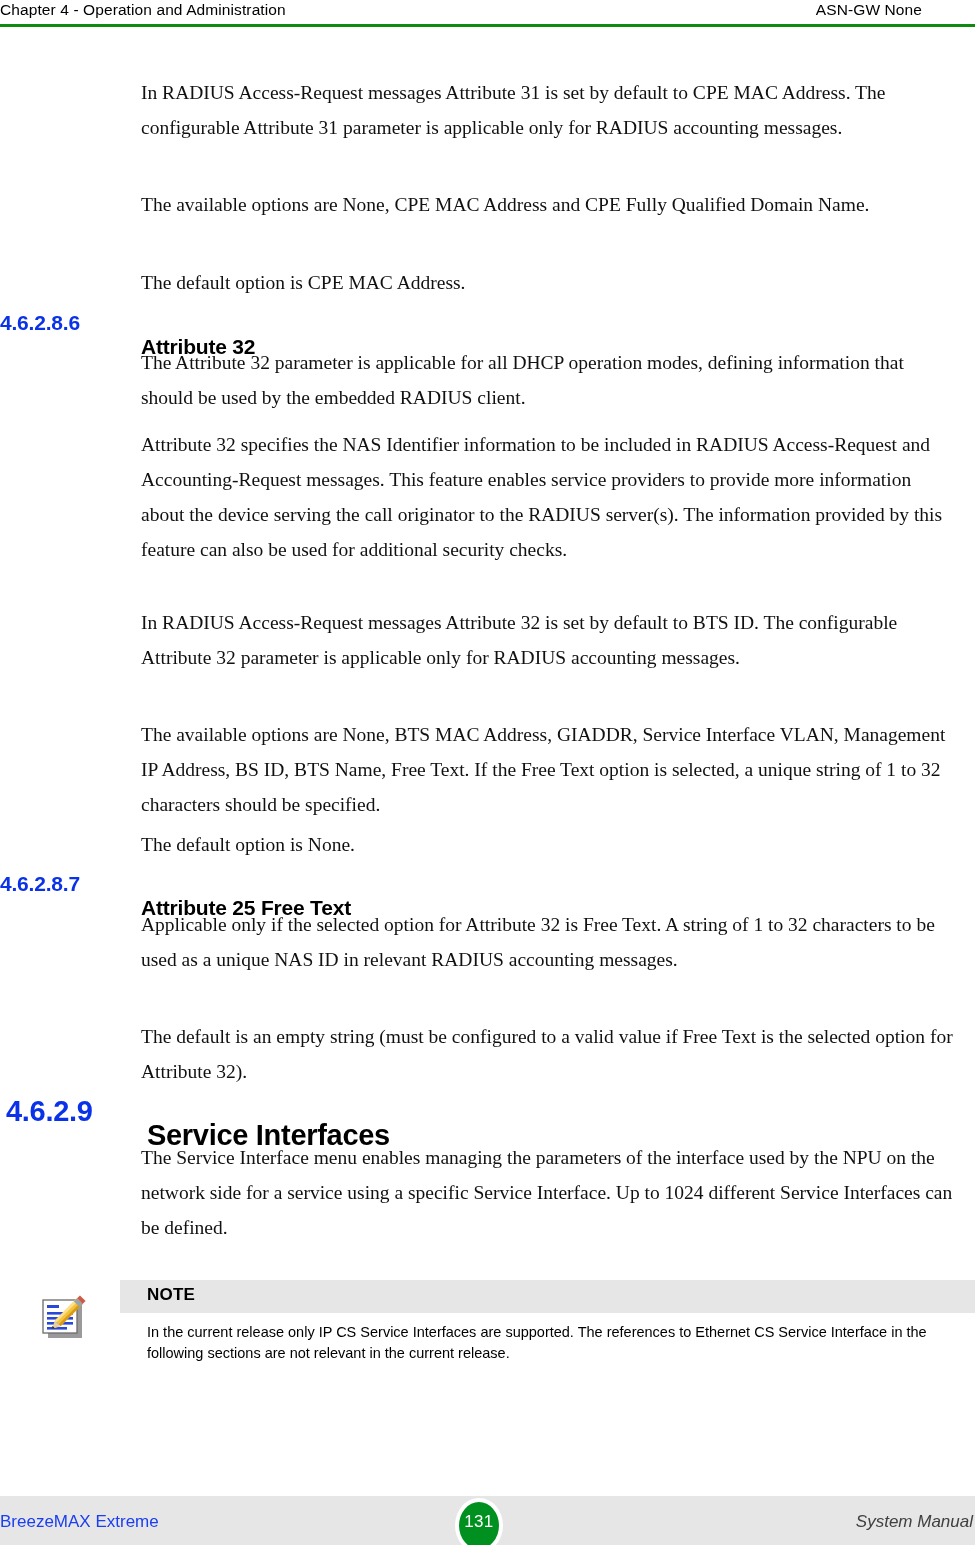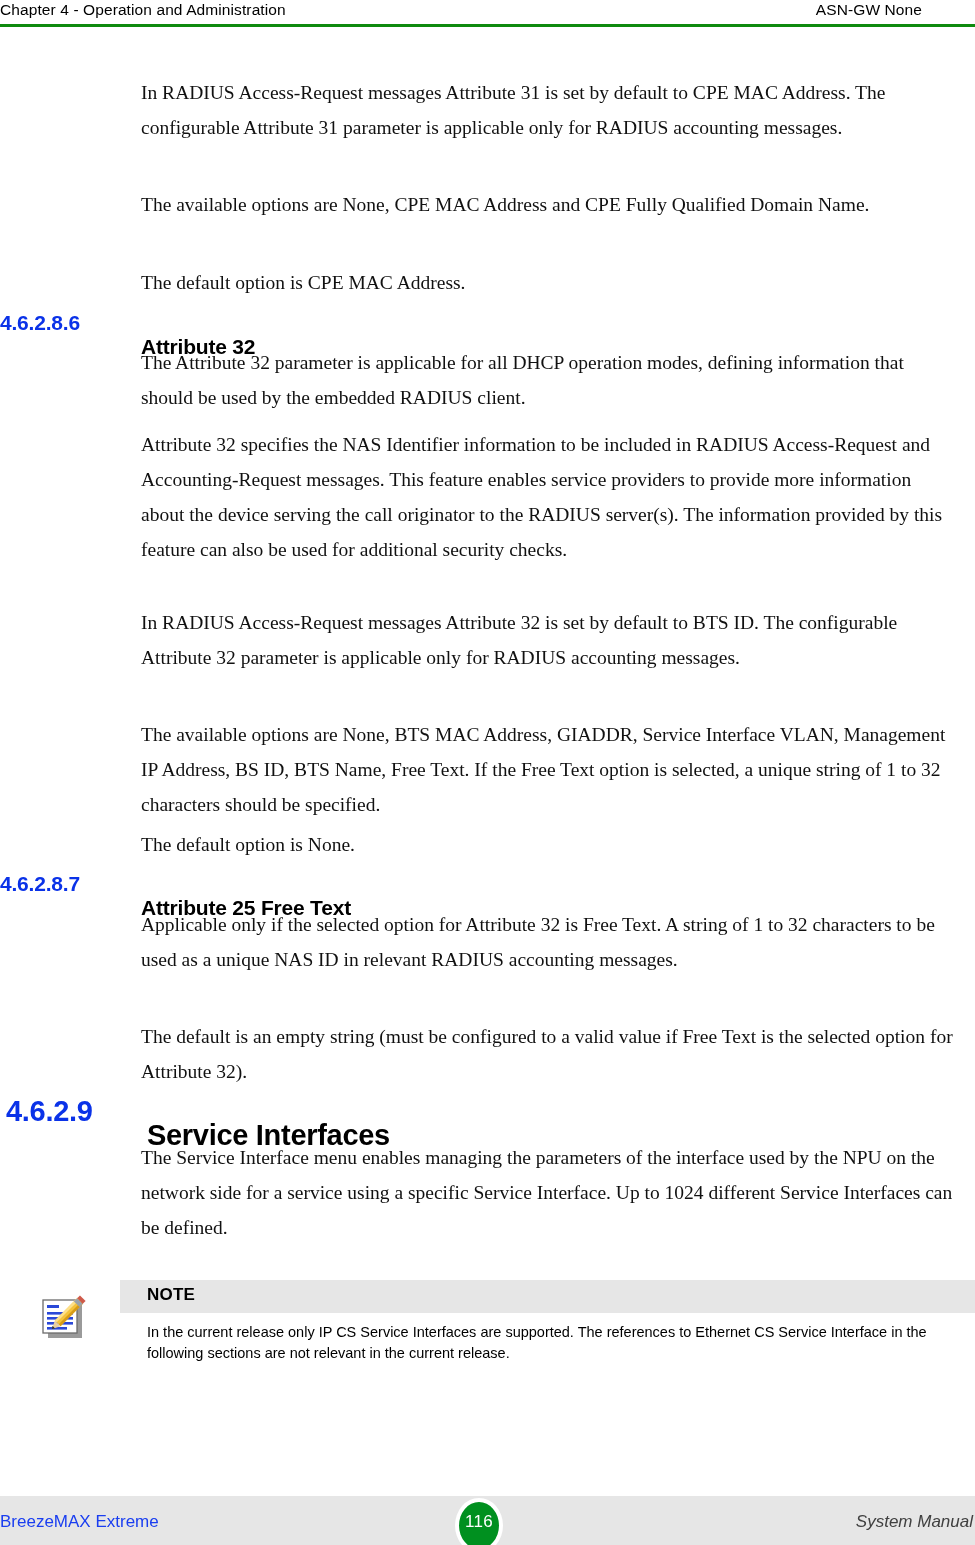--- a/index.html
+++ b/index.html
@@ -323,16 +323,16 @@
     <div class="note-body">In the current release only IP CS Service Interfaces are supported. The references to Ethernet CS Service Interface in the following sections are not relevant in the current release.</div>
   </div>
 
 </div>
 
 <div class="page-footer">
   <div class="footer-band"></div>
   <div class="footer-left">BreezeMAX Extreme</div>
   <div class="page-badge">
     <div class="disc"></div>
-    <div class="num">116</div>
+    <div class="num">131</div>
   </div>
   <div class="footer-right">System Manual</div>
 </div>
 
 </body></html>

